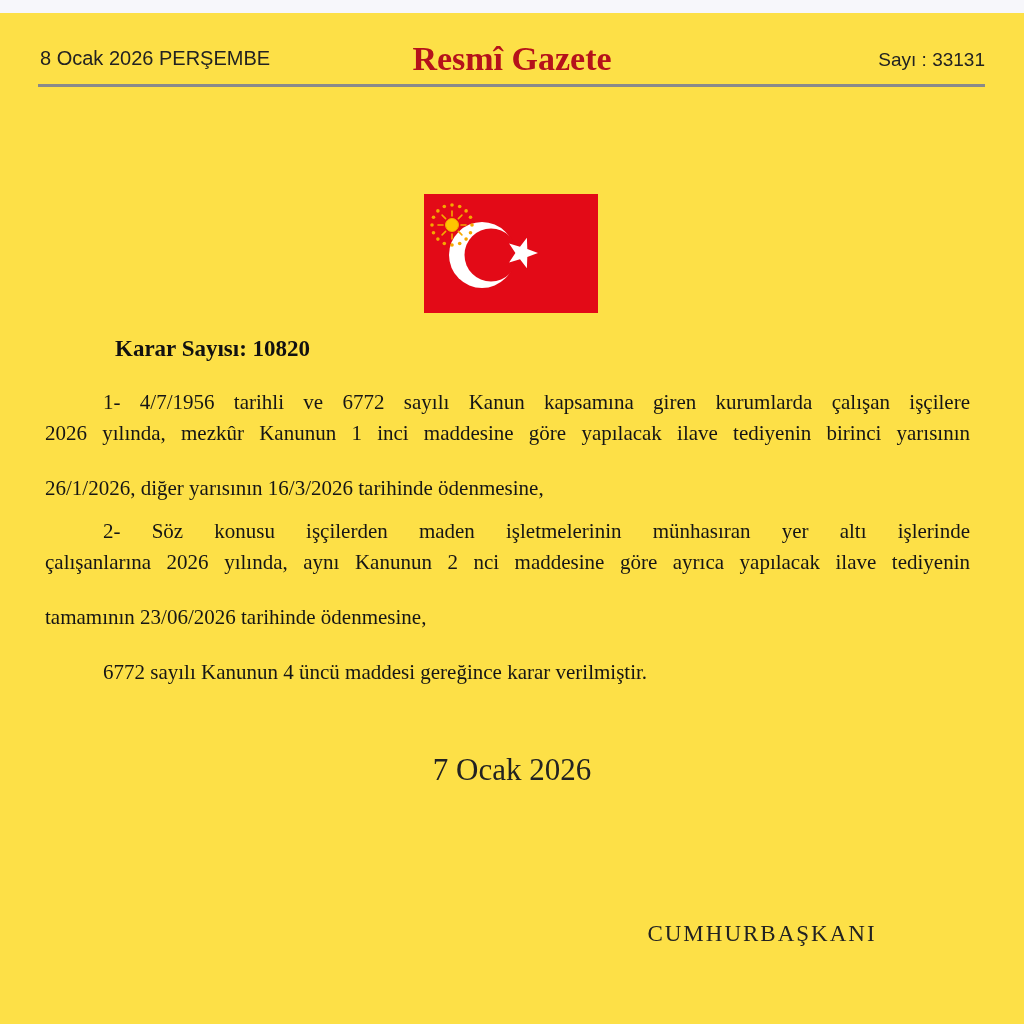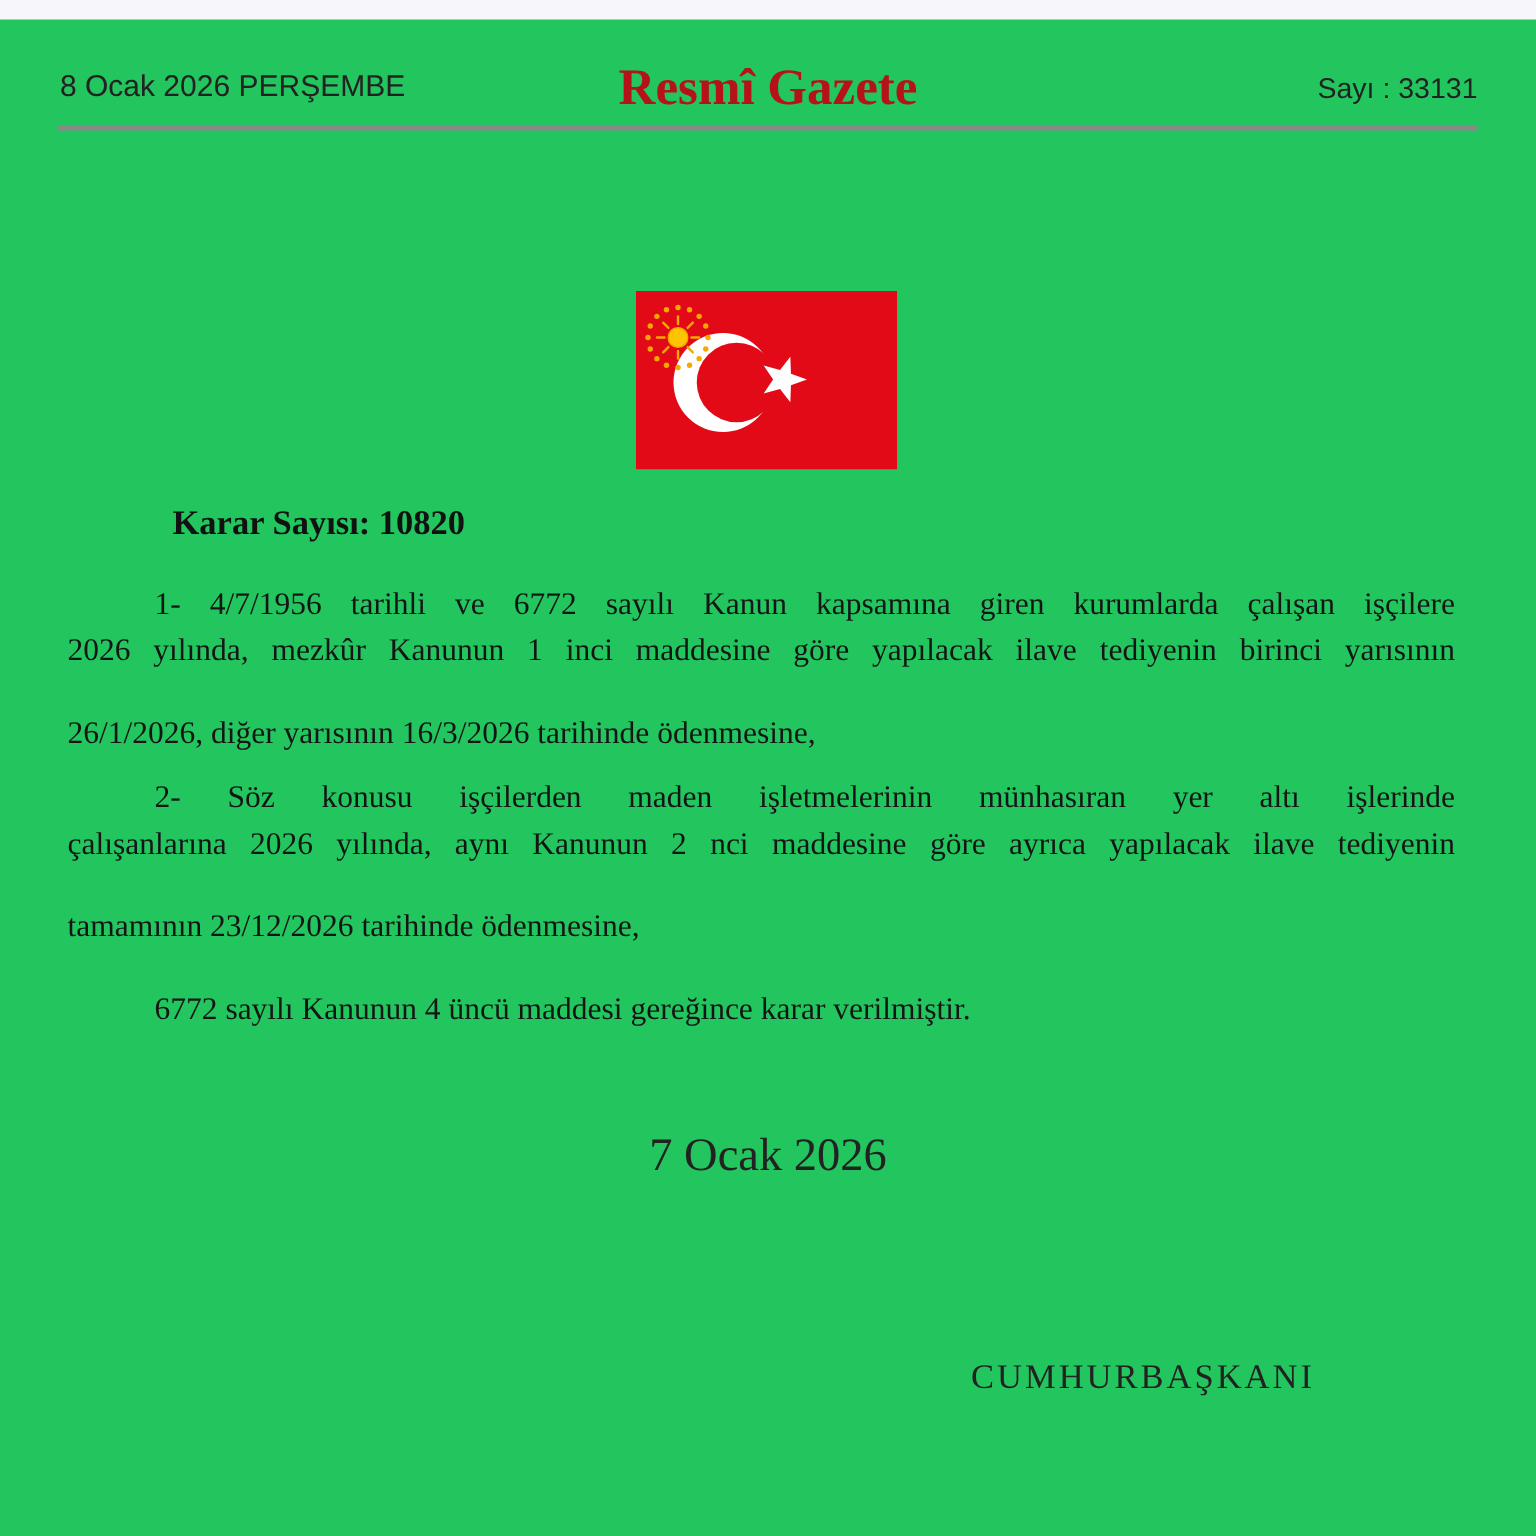--- a/index.html
+++ b/index.html
@@ -6,21 +6,21 @@
   body {
     width: 1024px; height: 1024px;
     background: #ffffff;
     font-family: "Liberation Serif", serif;
     color: #1c1c1c;
     overflow: hidden;
   }
   #page {
     position: relative;
     width: 1024px; height: 1024px;
-    background: #22c55e;
+    background: #fde047;
   }
   .top-strip {
     position: absolute; top: 0; left: 0;
     width: 1024px; height: 13px;
     background: #f7f7fb;
   }
   
   .masthead-date {
     position: absolute; top: 47px; left: 40px;
     font-family: "Liberation Sans", sans-serif;
@@ -92,21 +92,21 @@
   .signature-block {
     position: absolute; top: 905px; right: 100px;
     width: 324px;
     text-align: center;
   }
   .signature-name {
     font-weight: bold; font-size: 24px; color: #111;
     letter-spacing: 0.5px;
   }
   .signature-title {
-    margin-top: 0;
+    margin-top: 16px;
     font-size: 23px; color: #222;
     letter-spacing: 2px;
   }
 </style>
 </head>
 <body>
 
 <div id="page">
   <div class="top-strip"></div>
 
@@ -159,21 +159,21 @@
 
   <div class="body-text">
     <div class="para-1">
       <div class="line line-fill line-indent">1- 4/7/1956 tarihli ve 6772 sayılı Kanun kapsamına giren kurumlarda çalışan işçilere</div>
       <div class="line line-fill">2026 yılında, mezkûr Kanunun 1 inci maddesine göre yapılacak ilave tediyenin birinci yarısının</div>
       <div class="line line-end">26/1/2026, diğer yarısının 16/3/2026 tarihinde ödenmesine,</div>
     </div>
     <div class="para-2">
       <div class="line line-fill line-indent">2- Söz konusu işçilerden maden işletmelerinin münhasıran yer altı işlerinde</div>
       <div class="line line-fill">çalışanlarına 2026 yılında, aynı Kanunun 2 nci maddesine göre ayrıca yapılacak ilave tediyenin</div>
-      <div class="line line-end">tamamının 23/12/2026 tarihinde ödenmesine,</div>
+      <div class="line line-end">tamamının 23/06/2026 tarihinde ödenmesine,</div>
     </div>
     <div class="para-3">
       <div class="line line-end line-indent">6772 sayılı Kanunun 4 üncü maddesi gereğince karar verilmiştir.</div>
     </div>
   </div>
 
   <div class="decision-date">7 Ocak 2026</div>
 
   <div class="signature-block">
     <div class="signature-title">CUMHURBAŞKANI</div>

